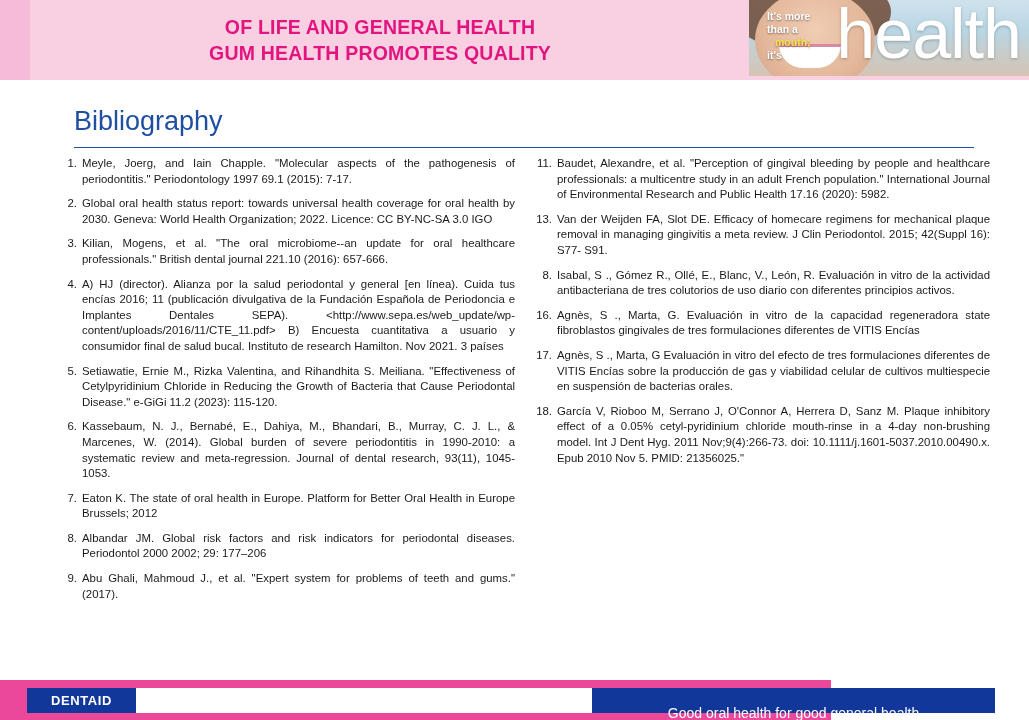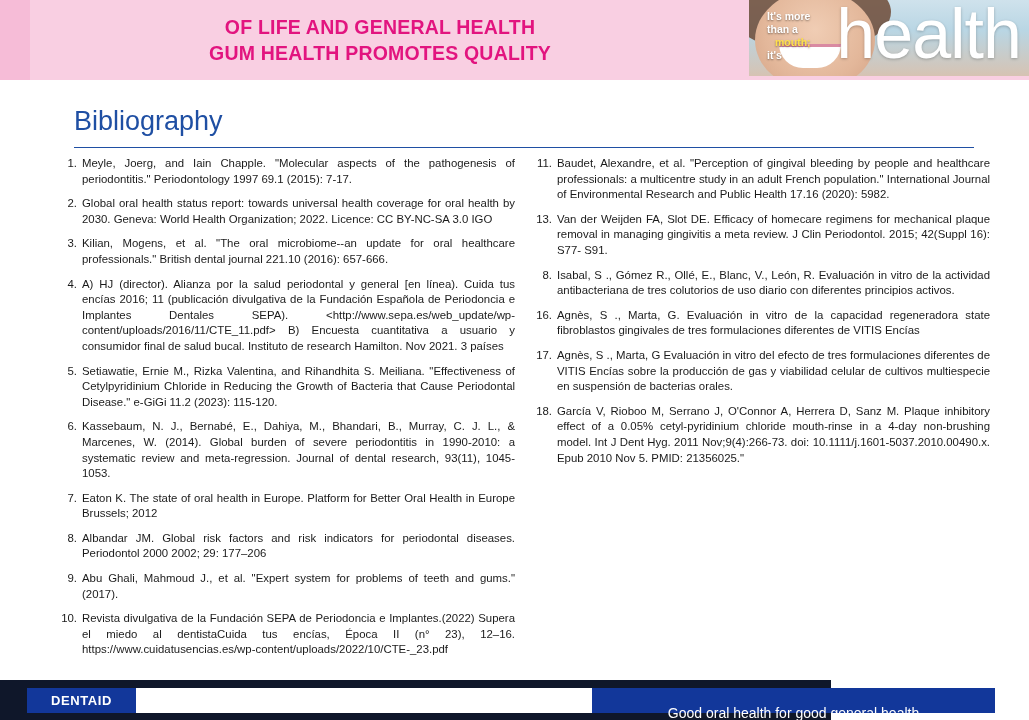--- a/index.html
+++ b/index.html
@@ -141,21 +141,21 @@
     padding-right: 5px;
     white-space: nowrap;
   }
   .ref .body { flex: 1 1 auto; }
 
   
   .footer {
     position: absolute;
     left: 0; top: 680px;
     width: 831px; height: 40px;
-    background: #0f172a;
+    background: #ec4899;
   }
   .footer-bar {
     position: absolute;
     left: 27px; top: 8px;
     width: 968px; height: 25px;
     background: #12379a;
   }
   .footer-logo {
     position: absolute;
     left: 33px; top: 10px;
@@ -248,24 +248,20 @@
         <span class="body">Eaton K. The state of oral health in Europe. Platform for Better Oral Health in Europe Brussels; 2012</span>
       </div>
       <div class="ref">
         <span class="num">8.</span>
         <span class="body">Albandar JM. Global risk factors and risk indicators for periodontal diseases. Periodontol 2000 2002; 29: 177–206</span>
       </div>
       <div class="ref">
         <span class="num">9.</span>
         <span class="body">Abu Ghali, Mahmoud J., et al. "Expert system for problems of teeth and gums." (2017).</span>
       </div>
-      <div class="ref">
-        <span class="num">10.</span>
-        <span class="body">Revista divulgativa de la Fundación SEPA de Periodoncia e Implantes.(2022) Supera el miedo al dentistaCuida tus encías, Época II (n° 23), 12–16. https://www.cuidatusencias.es/wp-content/uploads/2022/10/CTE-_23.pdf</span>
-      </div>
     </div>
 
     <div class="col">
       <div class="ref">
         <span class="num">11.</span>
         <span class="body">Baudet, Alexandre, et al. "Perception of gingival bleeding by people and healthcare professionals: a multicentre study in an adult French population." International Journal of Environmental Research and Public Health 17.16 (2020): 5982.</span>
       </div>
       <div class="ref">
         <span class="num">13.</span>
         <span class="body">Van der Weijden FA, Slot DE. Efficacy of homecare regimens for mechanical plaque removal in managing gingivitis a meta review. J Clin Periodontol. 2015; 42(Suppl 16): S77- S91.</span>

